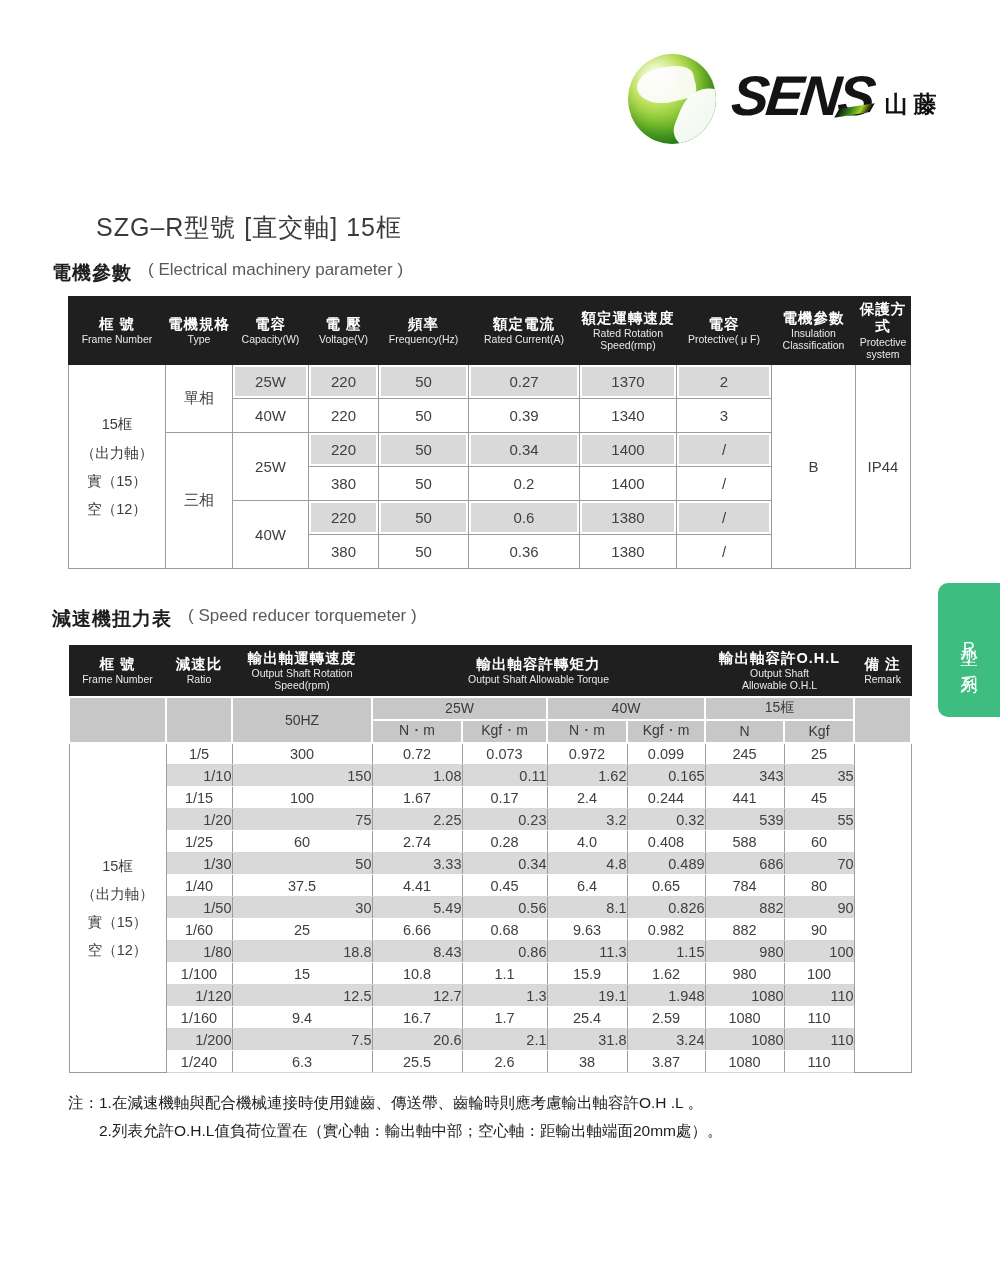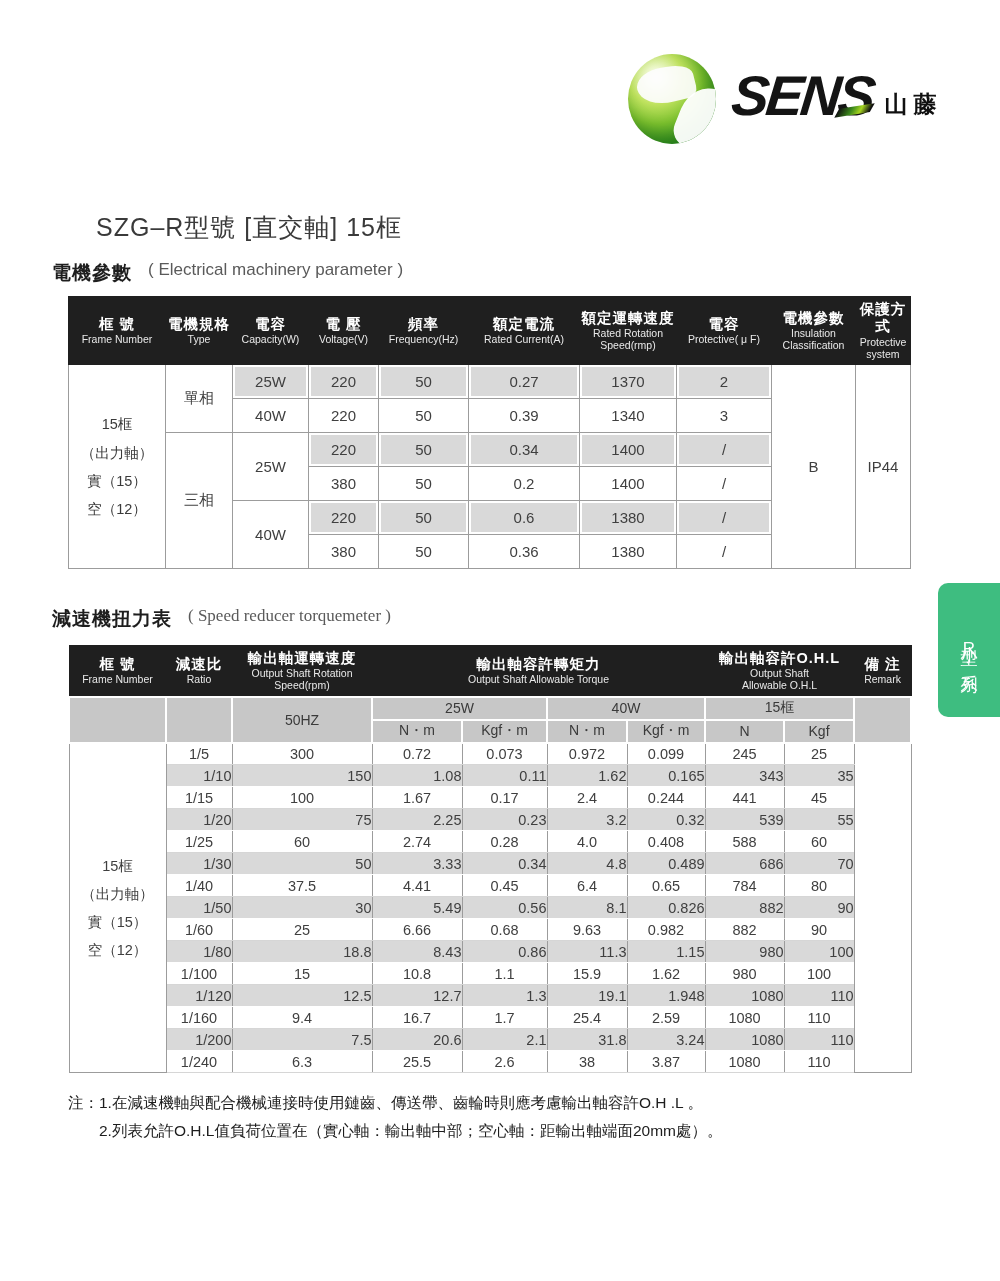--- a/index.html
+++ b/index.html
@@ -39,21 +39,21 @@
     background: linear-gradient(90deg, #101010 0%, #3c8a1c 40%, #a6d520 68%, #101010 96%);
     transform: skewX(-32deg) rotate(-10deg);
   }
   .brand-cjk { font-weight:700; font-size:23px; letter-spacing:6px; color:#101010; padding-bottom:4px; white-space:nowrap; }
 
   
   .page-title { position:absolute; left:68px; top:211px; font-size:25px; color:#3a3a3a; letter-spacing:1px;margin-left:28px; }
   .sec-head { position:absolute; left:52px; display:flex; align-items:flex-start; gap:16px; }
   .sec-head .cjk { font-size:19px; font-weight:bold; color:#1e1e1e; letter-spacing:1px; }
   .sec-head .en  { font-size:17px; color:#5a5a5a; }
-  #sec1 { top:260px; } #sec2 { top:606px;font-family:Liberation Serif, serif; }
+  #sec1 { top:260px; } #sec2 { top:606px; }
 
   
   .tbl-wrap { position:absolute; left:68px; }
   #motor-wrap  { top:296px; }
   #torque-wrap { top:645px; }
   table { border-collapse:collapse; table-layout:fixed; width:842px; background:#fff; border:1px solid #9c9c9c; }
   th, td { text-align:center; vertical-align:middle; overflow:hidden; }
 
   th.bh { background:#1f1f1f; color:#fff; font-weight:normal; padding:4px 1px; height:46px; border:1px solid #1f1f1f; }
   .hc { font-size:14.5px; font-weight:bold; letter-spacing:1px; line-height:1.2; }

